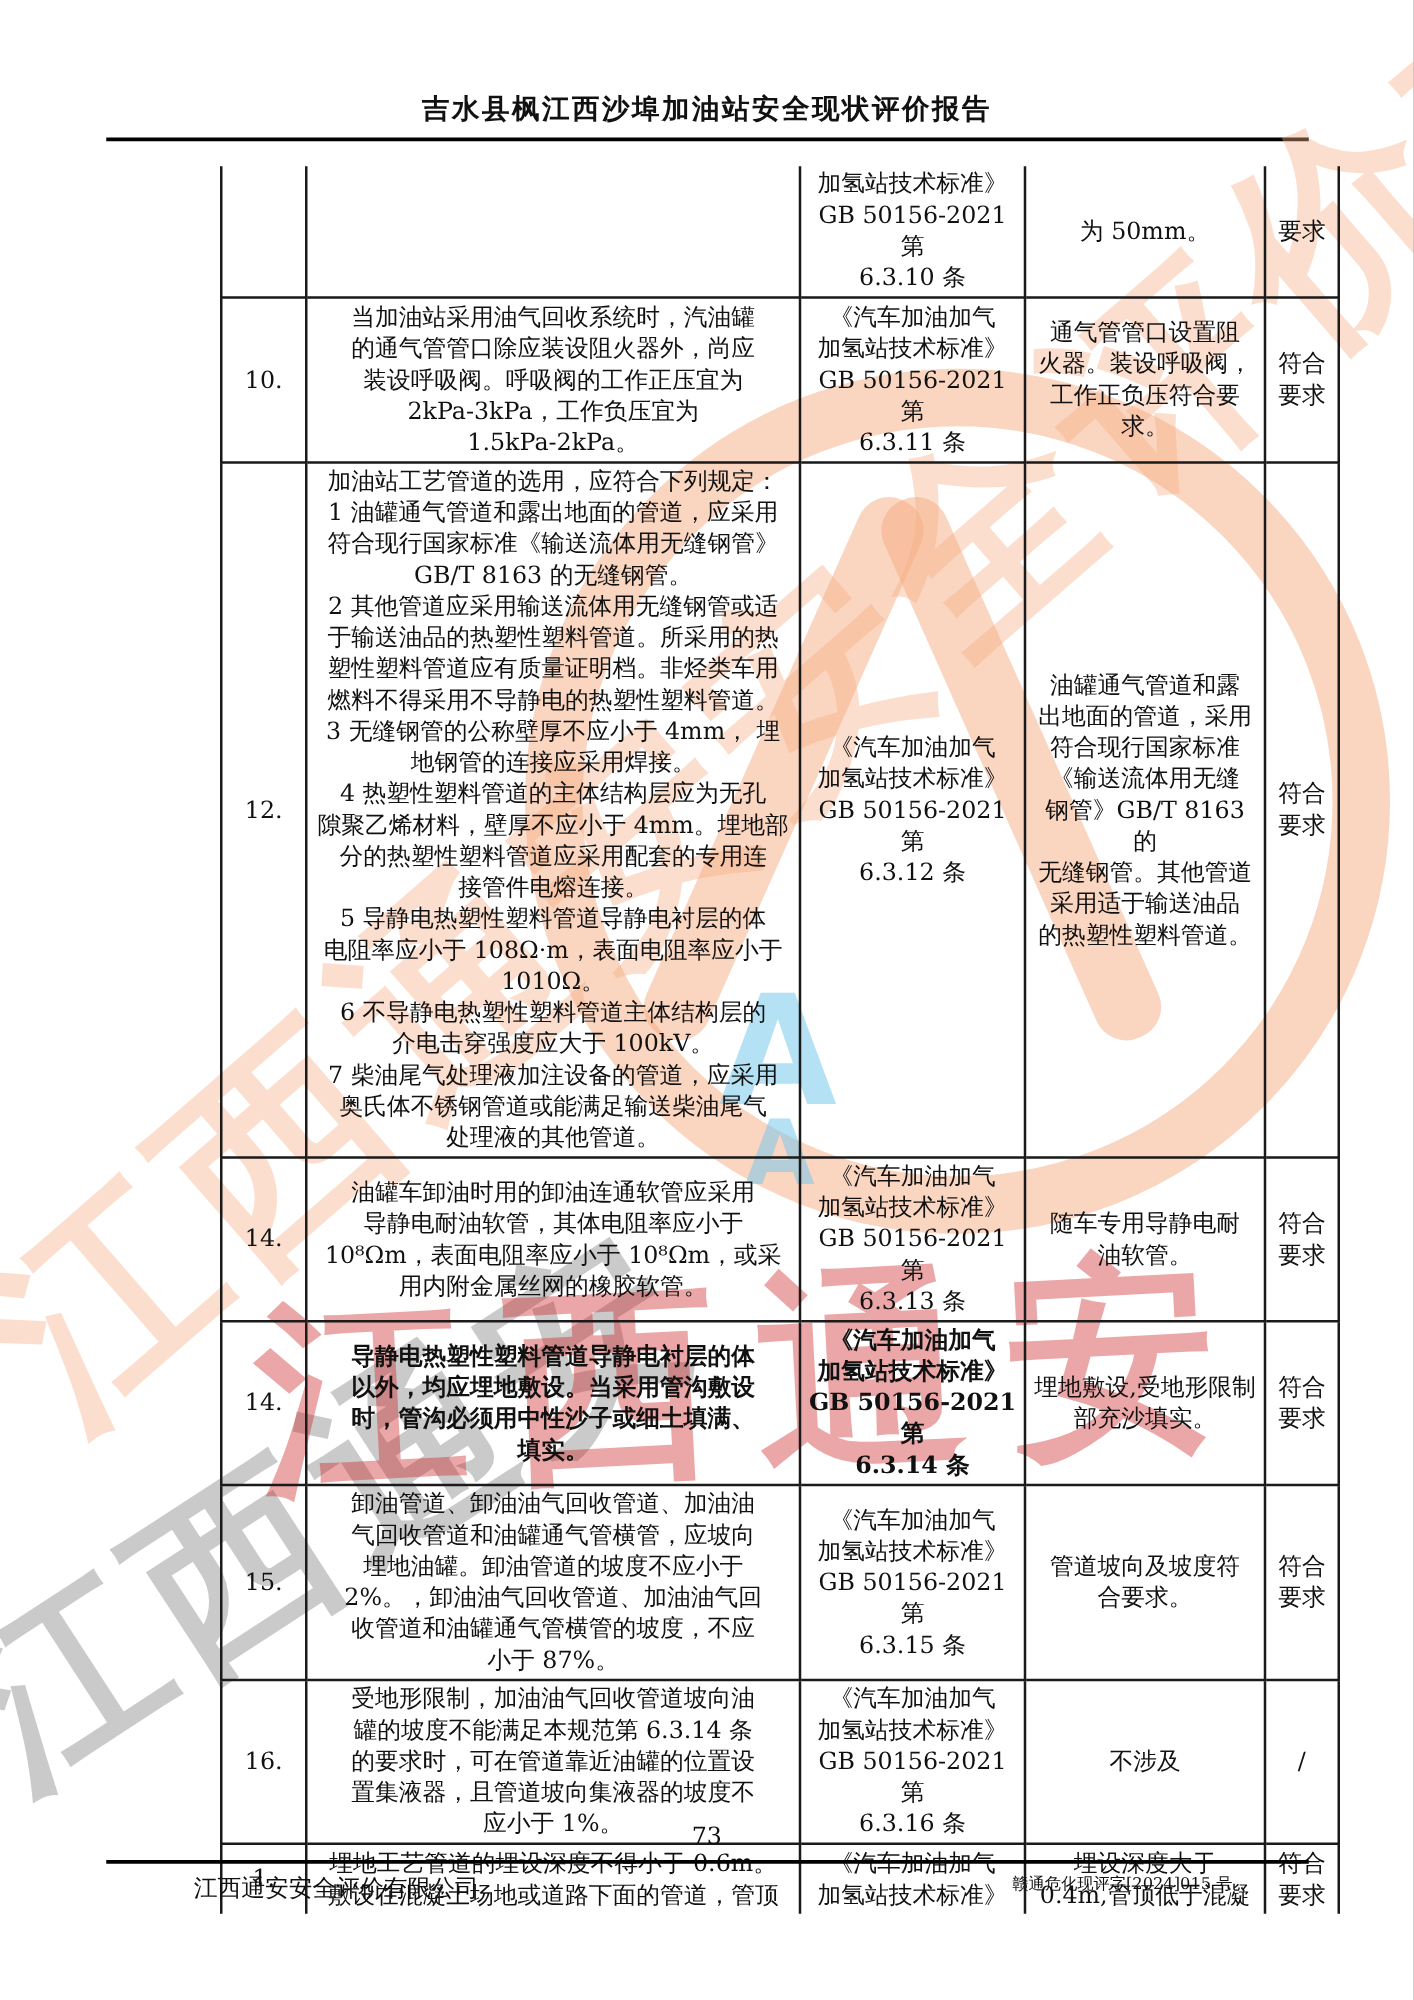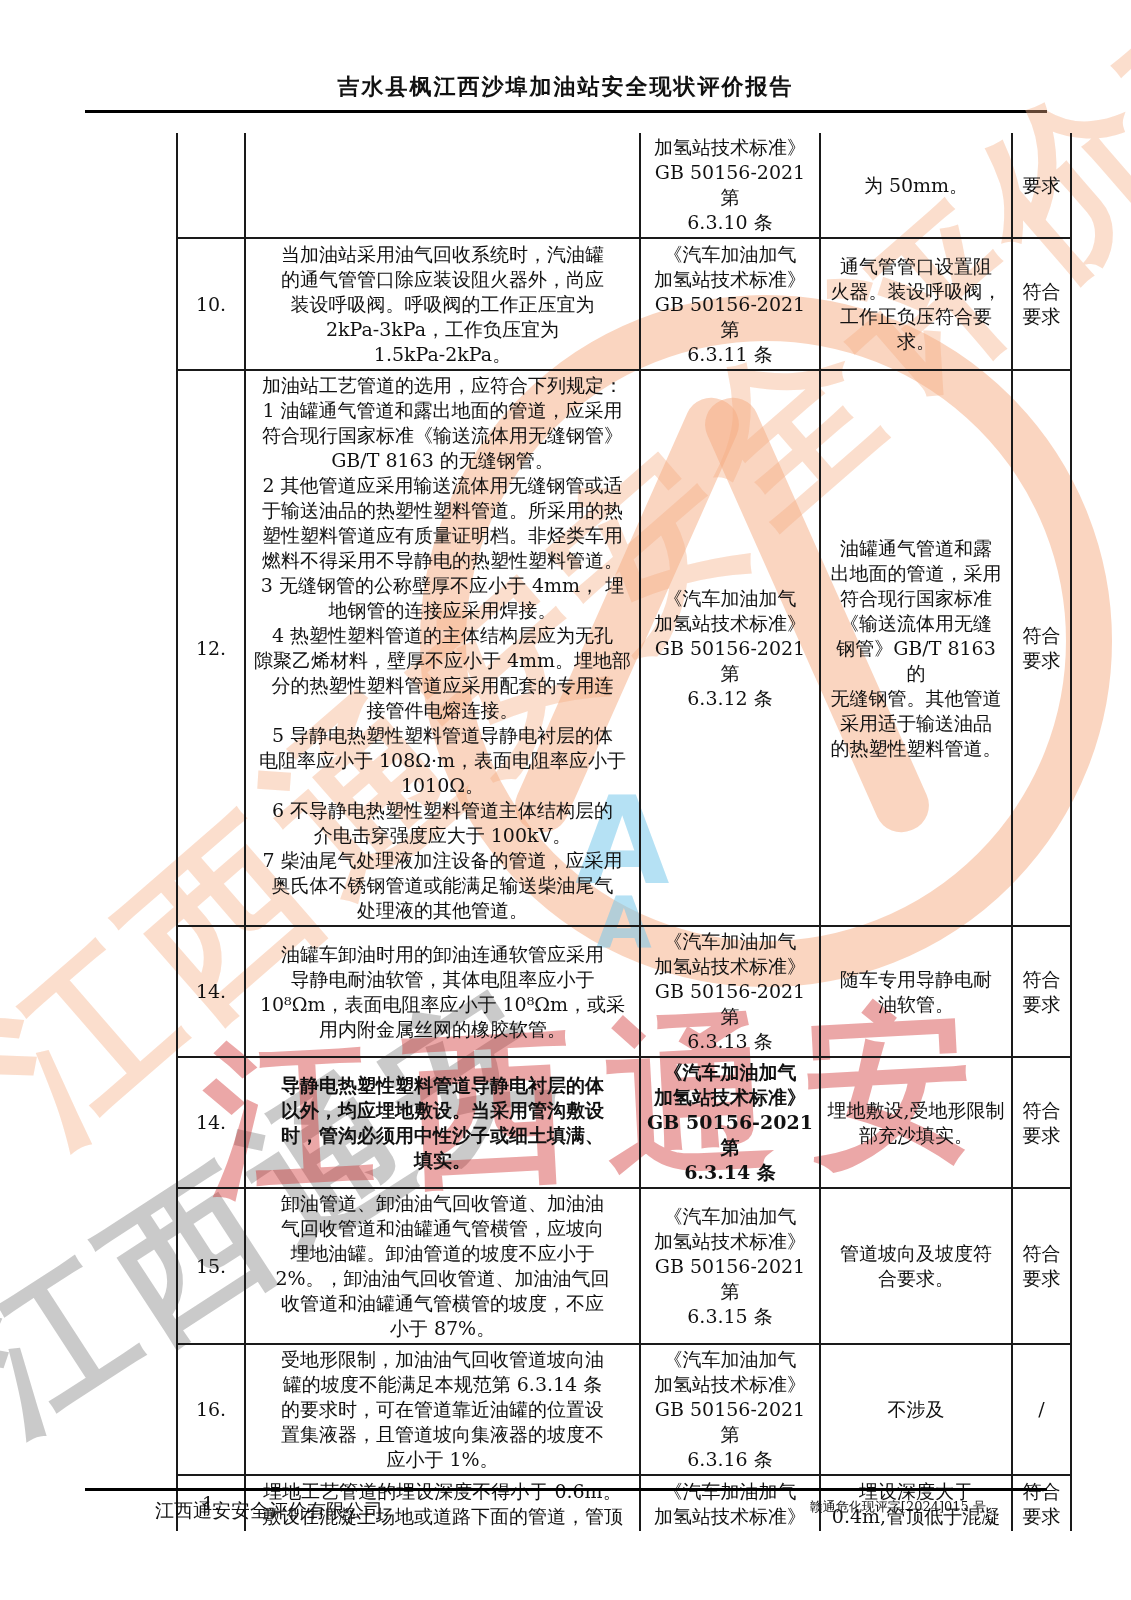--- a/index.html
+++ b/index.html
@@ -278,17 +278,18 @@
 0.4m,管顶低于混凝</td>
           <td>符合
 要求</td>
         </tr>
       </tbody>
     </table>
   </div>
 
   <div class="wm wm-red-text">江西通安</div>
 
+  <div class="page-number">73</div>
   <div class="footer-rule"></div>
   <div class="footer-left">江西通安安全评价有限公司</div>
   <div class="footer-right">赣通危化现评字[2024]015 号</div>
 
 </div>
 
 </body></html>

